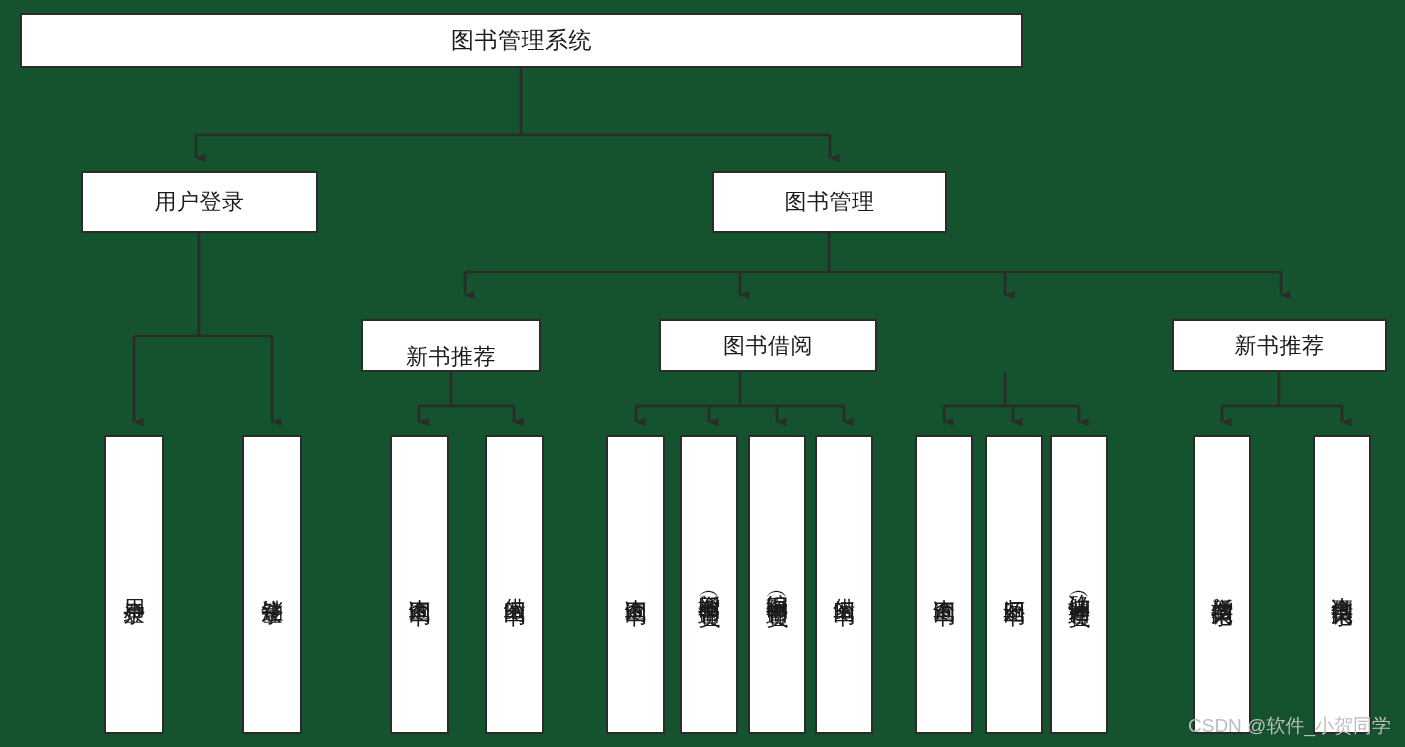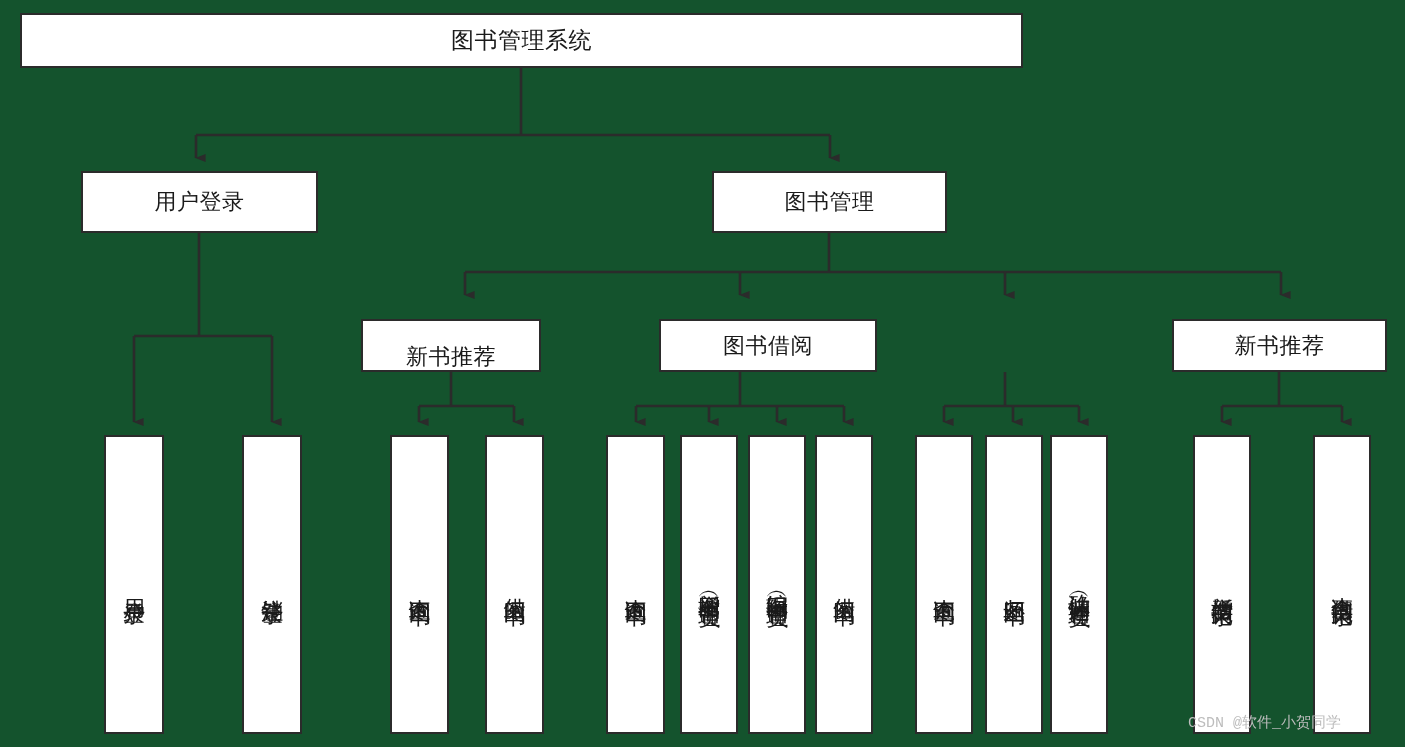--- a/index.html
+++ b/index.html
@@ -62,25 +62,25 @@
     font-size: 22px;
     line-height: 1.12;
     letter-spacing: 2px;
     max-height: 100%;
     white-space: nowrap;
   }
   #watermark {
     position: absolute;
     left: 1188px;
     top: 713px;
-    font-size: 15px;
+    font-size: 19px;
     color: #bdbdbd;
     white-space: nowrap;
     z-index: 5;
-    font-family: Liberation Mono, monospace;
+    font-family: Liberation Sans, sans-serif;
   }
 </style>
 </head>
 <body>
 
 <div id="diagram-root">
 
   <svg id="edges-layer" viewBox="0 0 1405 747" width="1405" height="747" aria-hidden="true">
     <defs>
       <marker id="arrowhead" markerWidth="10" markerHeight="11" refX="4.2" refY="9.6" orient="auto" markerUnits="userSpaceOnUse">

